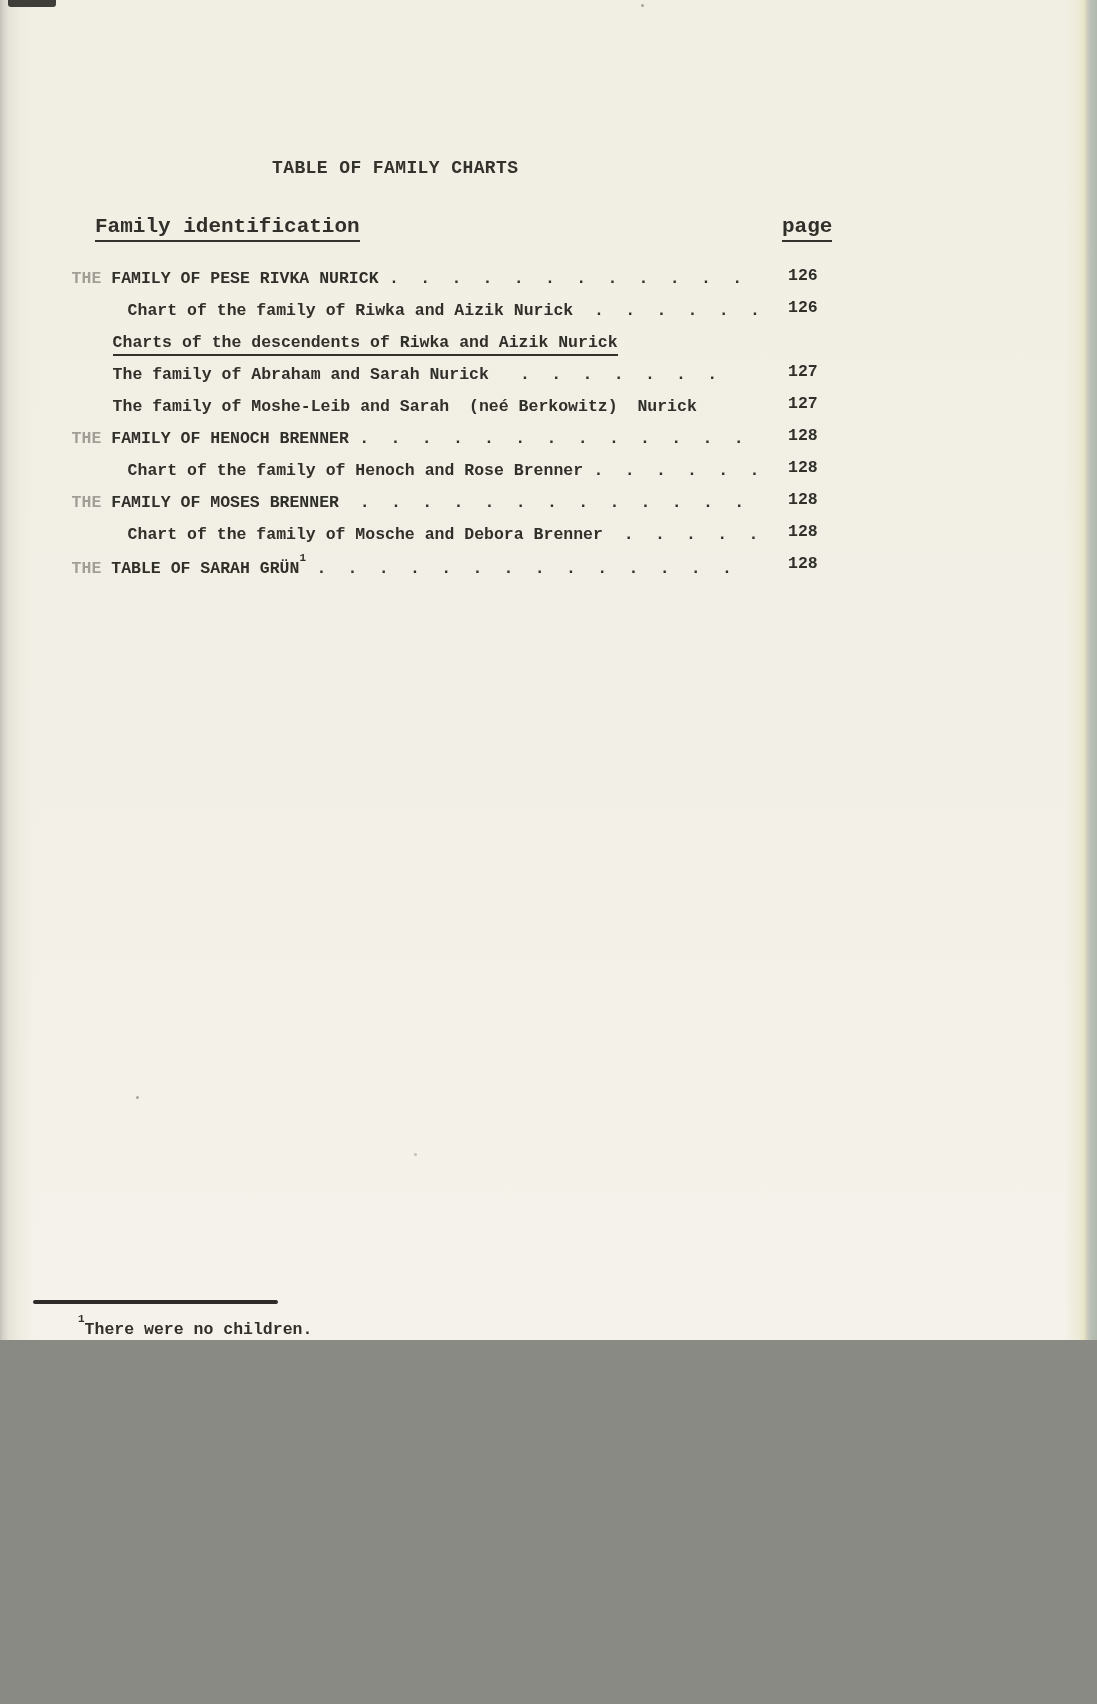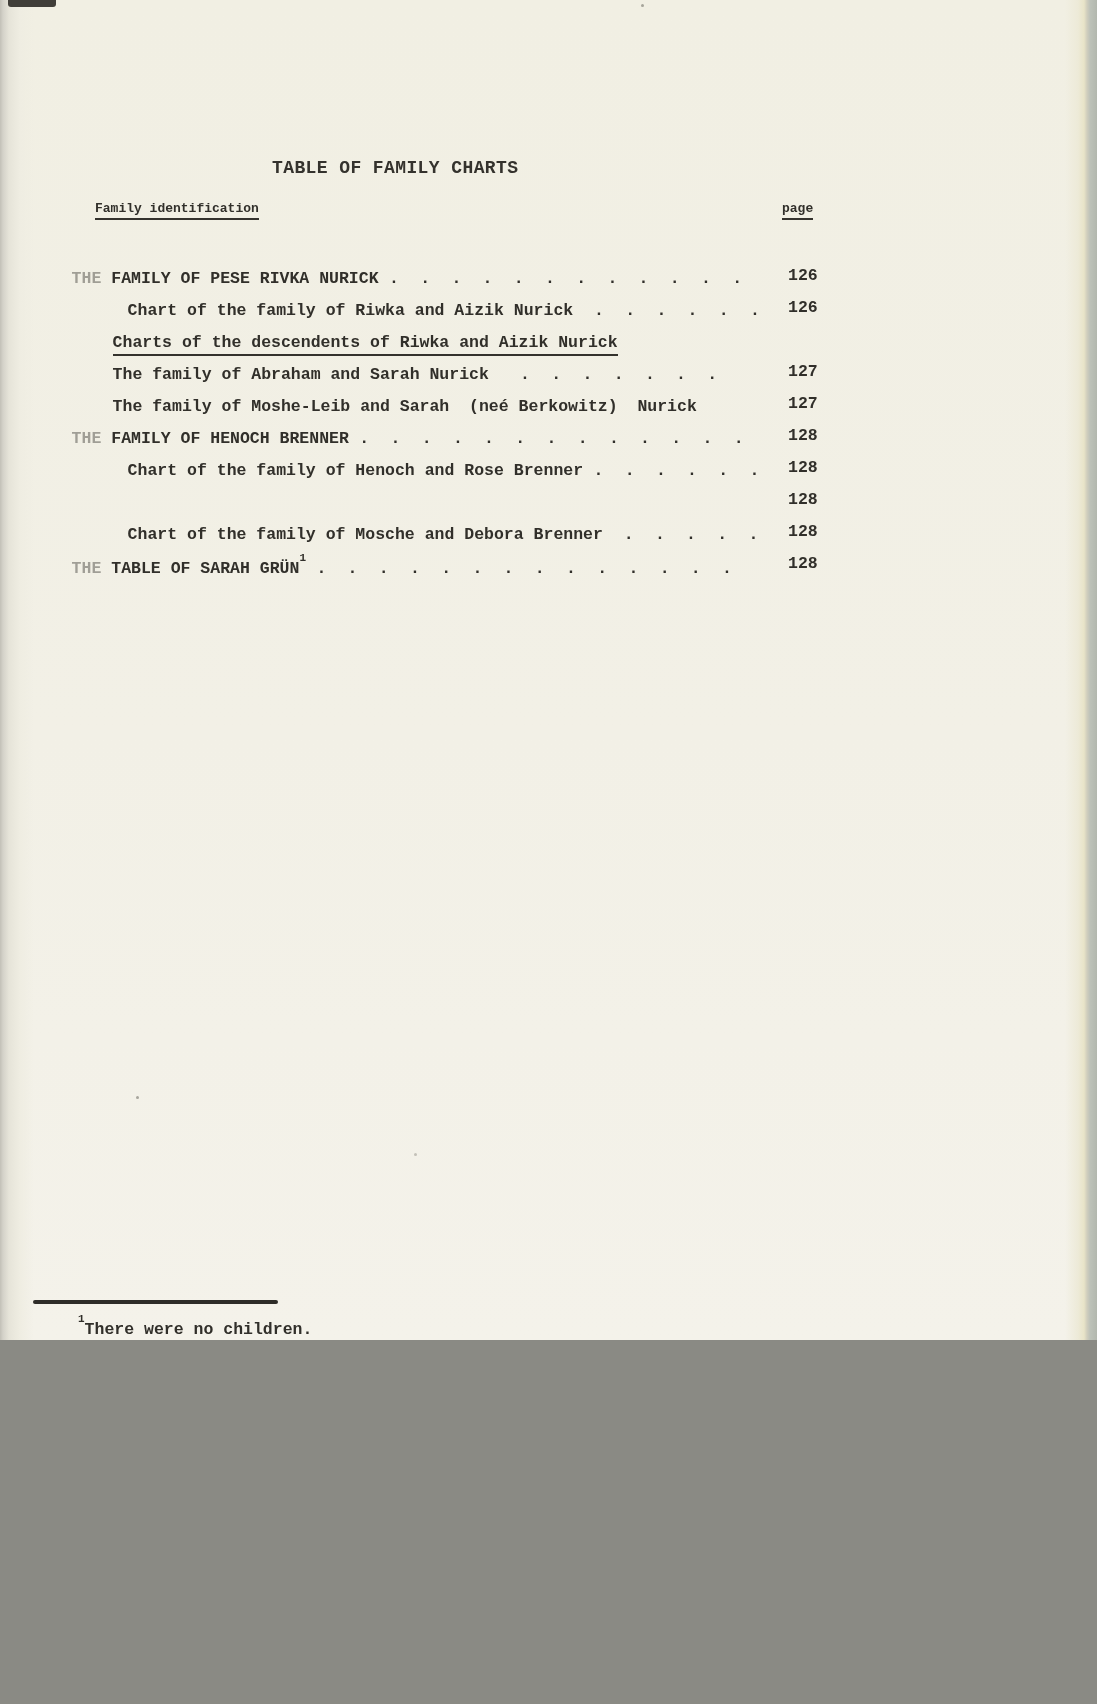--- a/index.html
+++ b/index.html
@@ -17,21 +17,21 @@
     color:#312f2a;
   }
   .smudge{position:absolute;left:8px;top:0;width:48px;height:7px;background:#403e39;border-radius:0 0 3px 3px;}
   .speck{position:absolute;width:3px;height:3px;border-radius:50%;background:#6a675f;opacity:.55;}
 
   .title{
     position:absolute;left:272px;top:158px;
     font-size:18px;font-weight:700;letter-spacing:.4px;
     white-space:pre;color:#34322d;
   }
-  .col-head{position:absolute;top:201px;font-size:13px;font-weight:700;white-space:pre;}
+  .col-head{position:absolute;top:215px;font-size:21px;font-weight:700;white-space:pre;}
   .col-head .u2{border-bottom:2.5px solid #34322d;padding-bottom:2px;}
   .head-left{left:95px;}
   .head-right{left:782px;text-align:center;}
 
   .row{position:absolute;left:0;width:1097px;font-size:16.5px;font-weight:700;white-space:pre;}
   .lbl{display:inline-block;}
   .lvl0 .lbl{margin-left:32px;}
   .lvl1 .lbl{margin-left:88px;}
   .lvl2 .lbl{margin-left:73px;}
   .u{border-bottom:2.5px solid #34322d;padding-bottom:2px;}
@@ -89,20 +89,21 @@
     <span class="lbl"><span class="faded">THE</span><span> FAMILY OF HENOCH BRENNER</span><span class="dots"> .  .  .  .  .  .  .  .  .  .  .  .  .</span></span>
     <span class="pg">128</span>
   </div>
 
   <div class="row lvl1" style="top:442px">
     <span class="lbl"><span>Chart of the family of Henoch and Rose Brenner</span><span class="dots"> .  .  .  .  .  .</span></span>
     <span class="pg">128</span>
   </div>
 
   <div class="row lvl0" style="top:474px">
+    <span class="lbl"><span class="faded">THE</span><span> FAMILY OF MOSES BRENNER</span><span class="dots">  .  .  .  .  .  .  .  .  .  .  .  .  .</span></span>
     <span class="pg">128</span>
   </div>
 
   <div class="row lvl1" style="top:506px">
     <span class="lbl"><span>Chart of the family of Mosche and Debora Brenner</span><span class="dots">  .  .  .  .  .</span></span>
     <span class="pg">128</span>
   </div>
 
   <div class="row lvl0" style="top:538px">
     <span class="lbl"><span class="faded">THE</span><span> TABLE OF SARAH GRÜN</span><sup>1</sup><span class="dots"> .  .  .  .  .  .  .  .  .  .  .  .  .  .</span></span>

